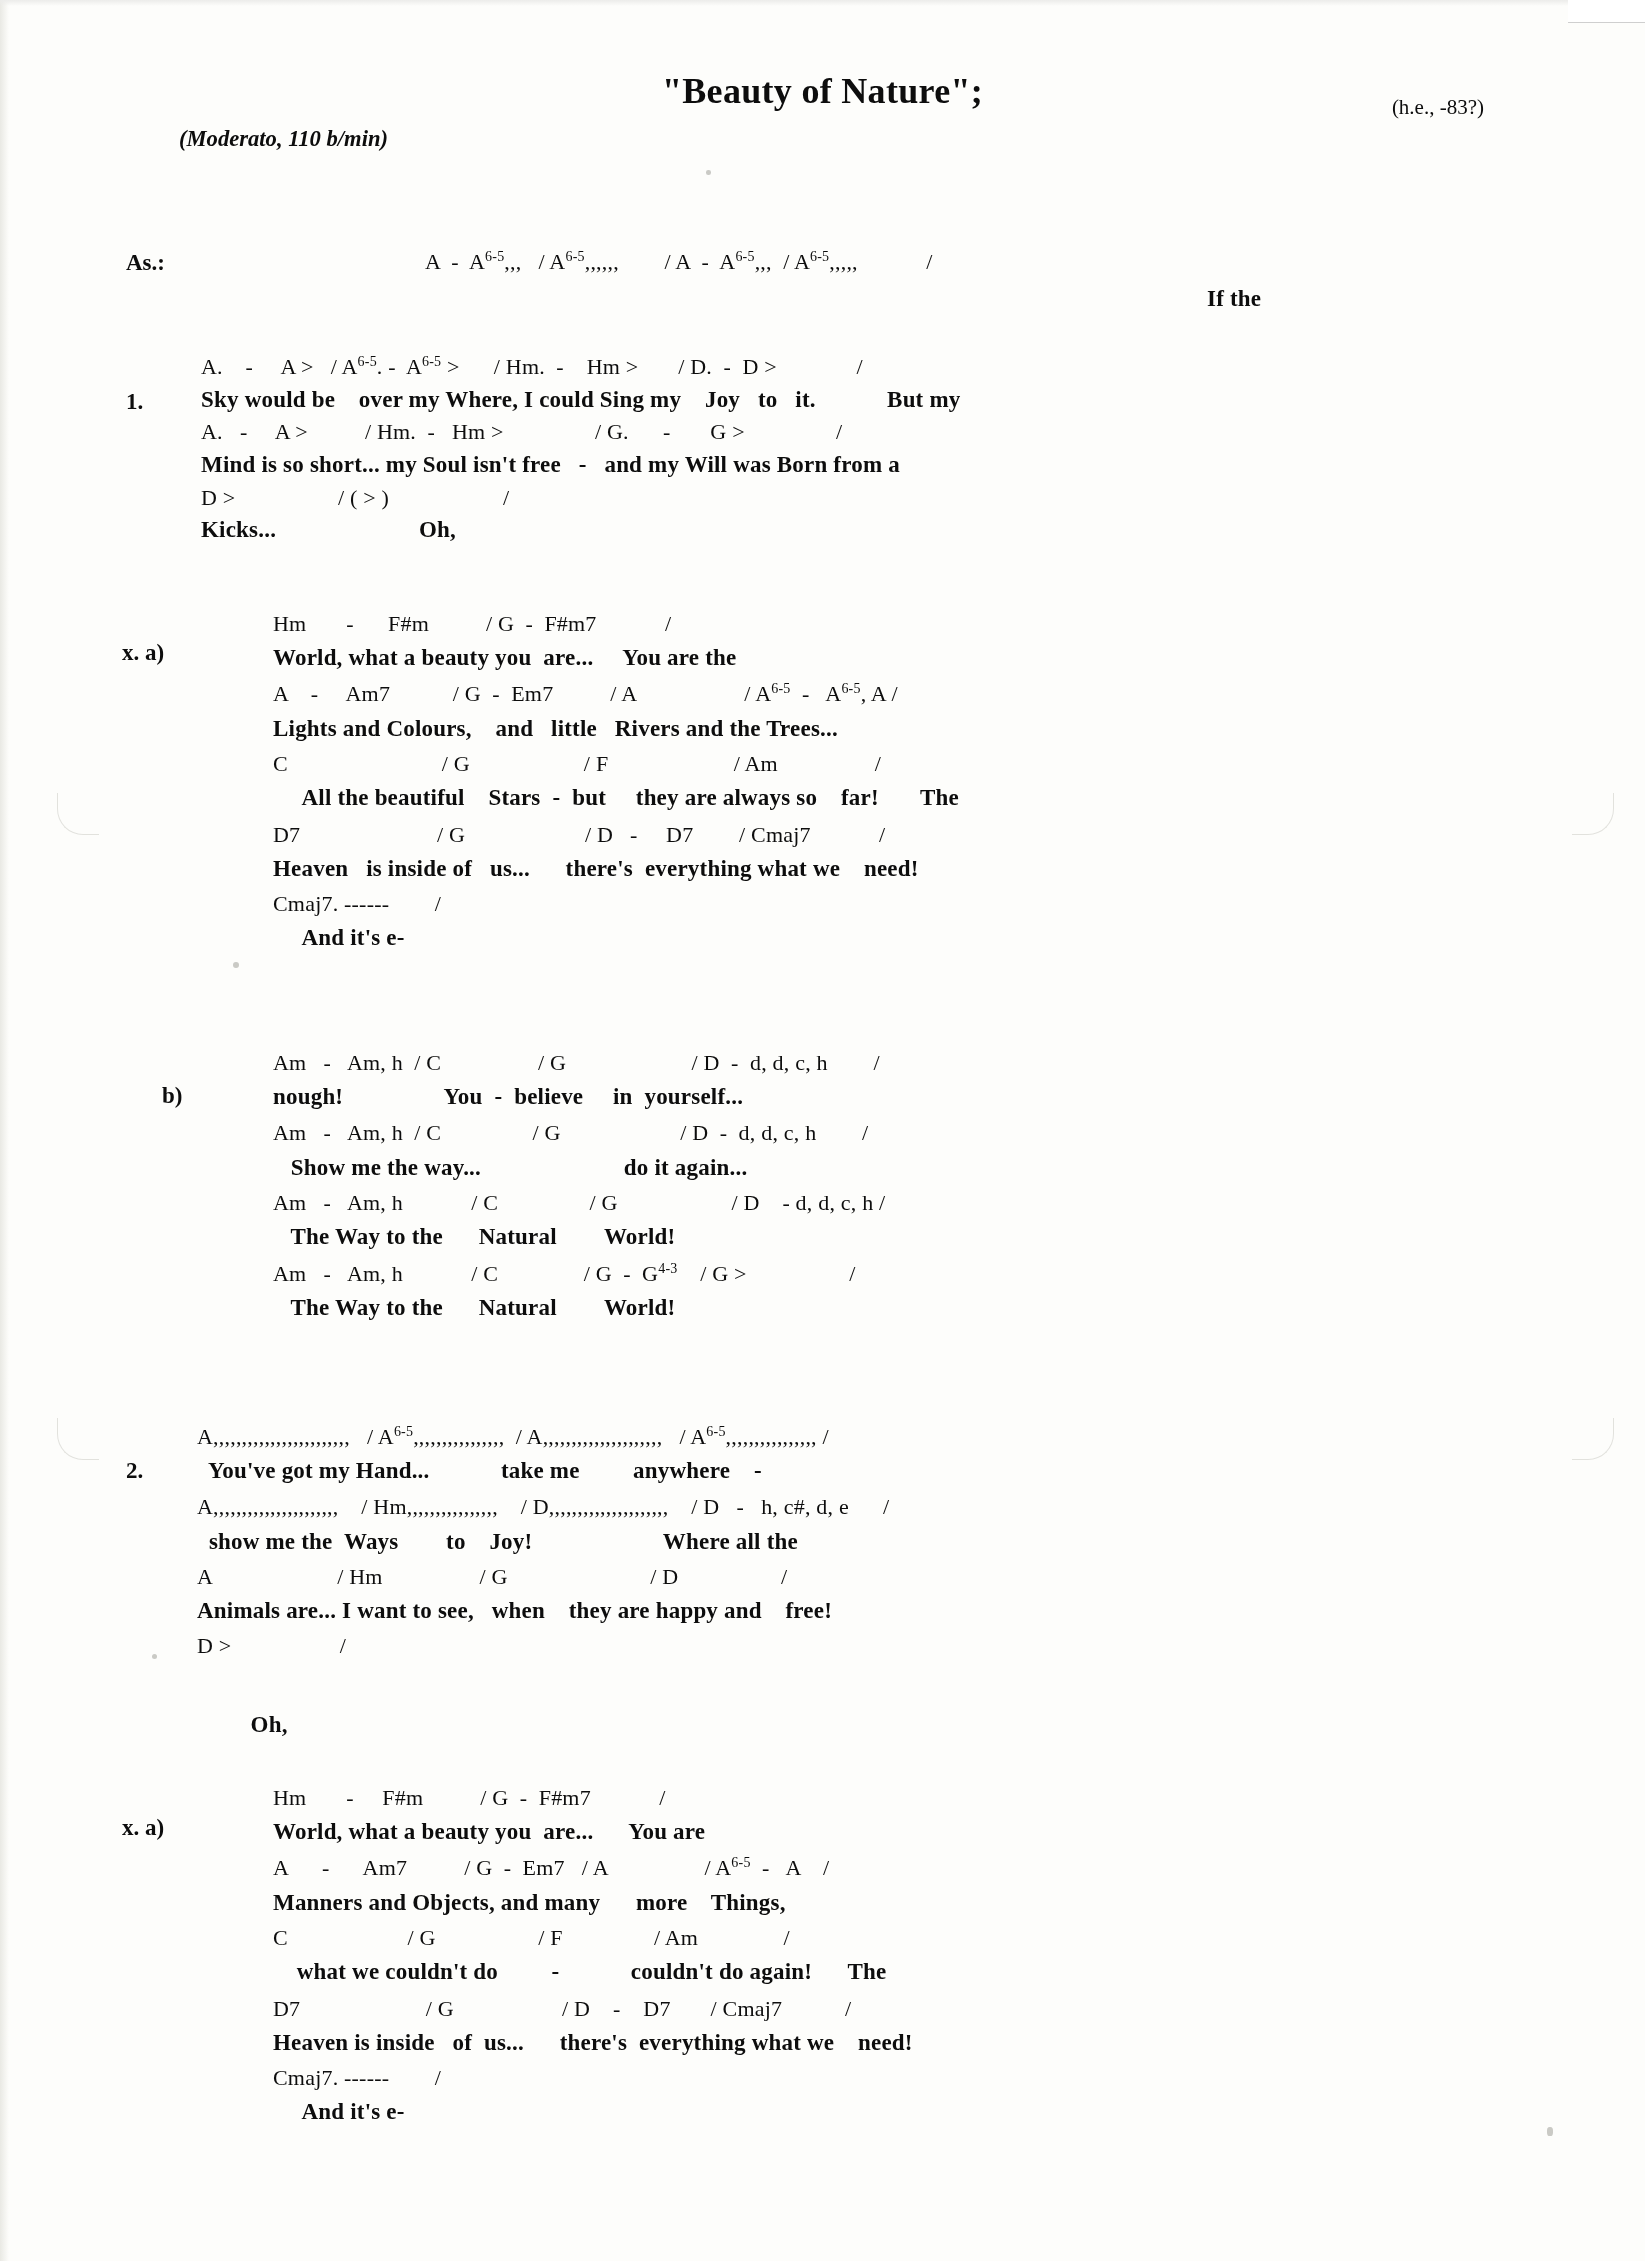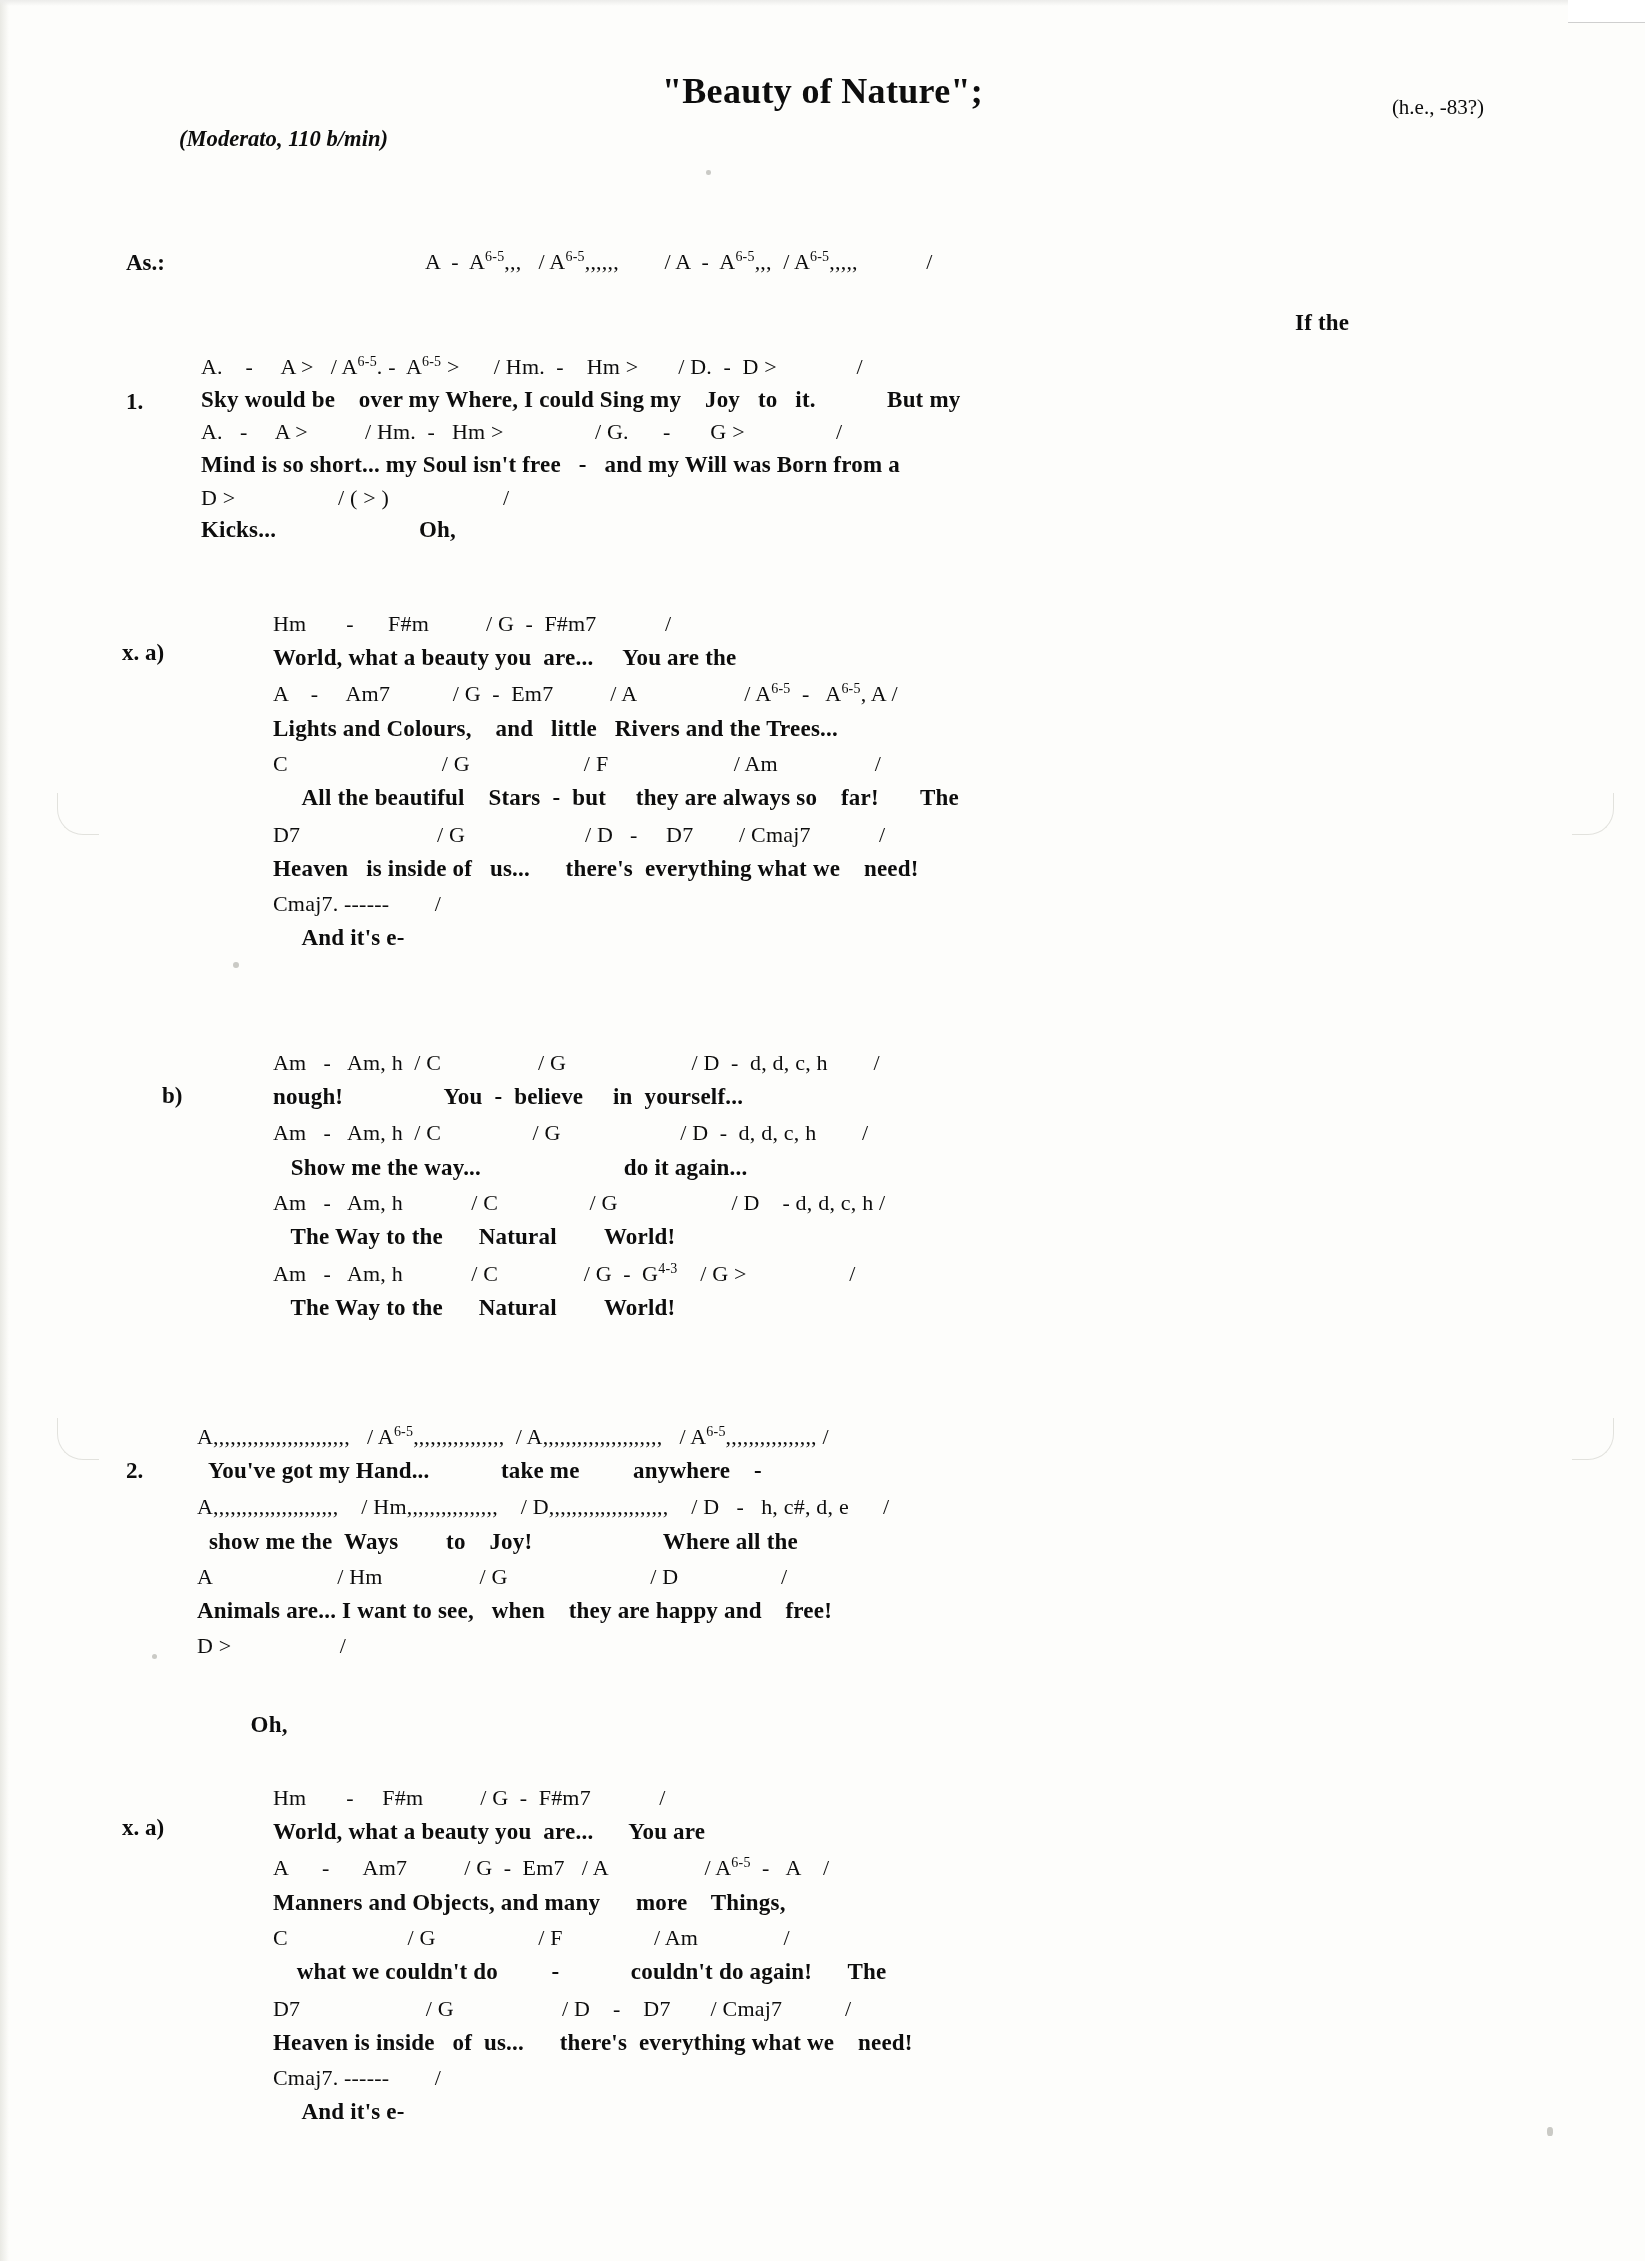--- a/index.html
+++ b/index.html
@@ -139,21 +139,21 @@
   <div class="speck" style="left:152px; top:1654px; width:5.2px; height:5.2px;"></div>
   <div class="speck" style="left:1547px; top:2127px; width:6.4px; height:9px; border-radius:40%;"></div>
 
   <div class="title">"Beauty of Nature";</div>
   <div class="he-note">(h.e., -83?)</div>
   <div class="tempo">(Moderato, 110 b/min)</div>
 
   <div class="block" style="top:233px;">
     <div class="marker" style="left:126px; top:17px;">As.:</div>
     <div class="line chords" style="left:425px; top:15.5px;">A  -  A<span class="sup">6-5</span>,,,   / A<span class="sup">6-5</span>,,,,,,        / A  -  A<span class="sup">6-5</span>,,,  / A<span class="sup">6-5</span>,,,,,            /</div>
-    <div class="line lyrics" style="left:1295px; top:53px;margin-top:24px;">If the</div>
+    <div class="line lyrics" style="left:1207px; top:53px;">If the</div>
   </div>
 
   <div class="block" style="top:348px;">
     <div class="marker" style="left:126px; top:41px;">1.</div>
     <div class="line chords" style="left:201px; top:6.4px;">A.    -     A &gt;   / A<span class="sup">6-5</span>. -  A<span class="sup">6-5</span> &gt;      / Hm.  -    Hm &gt;       / D.  -  D &gt;              /</div>
     <div class="line lyrics" style="left:201px; top:39px;">Sky would be    over my Where, I could Sing my    Joy   to   it.            But my</div>
     <div class="line chords" style="left:201px; top:71px;">A.   -     A &gt;          / Hm.  -   Hm &gt;                / G.      -       G &gt;                /</div>
     <div class="line lyrics" style="left:201px; top:104px;">Mind is so short... my Soul isn't free   -   and my Will was Born from a</div>
     <div class="line chords" style="left:201px; top:137px;">D &gt;                  / ( &gt; )                    /</div>
     <div class="line lyrics" style="left:201px; top:169px;">Kicks...                        Oh,</div>

